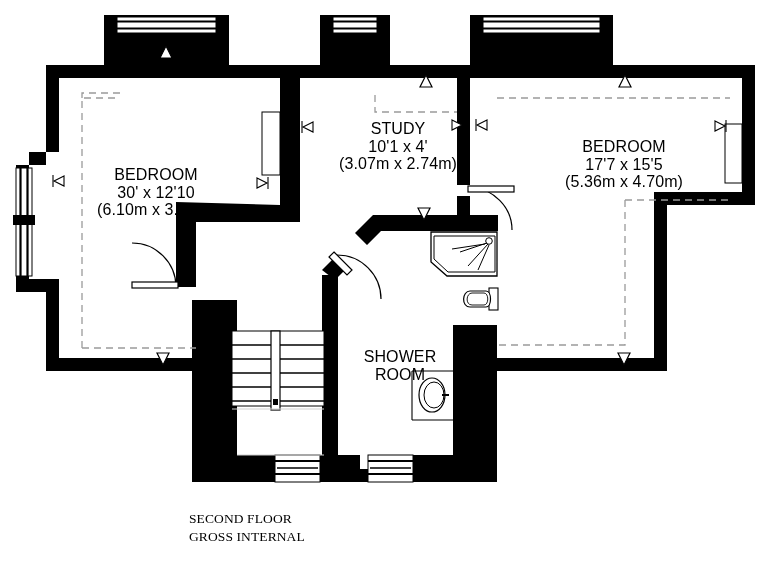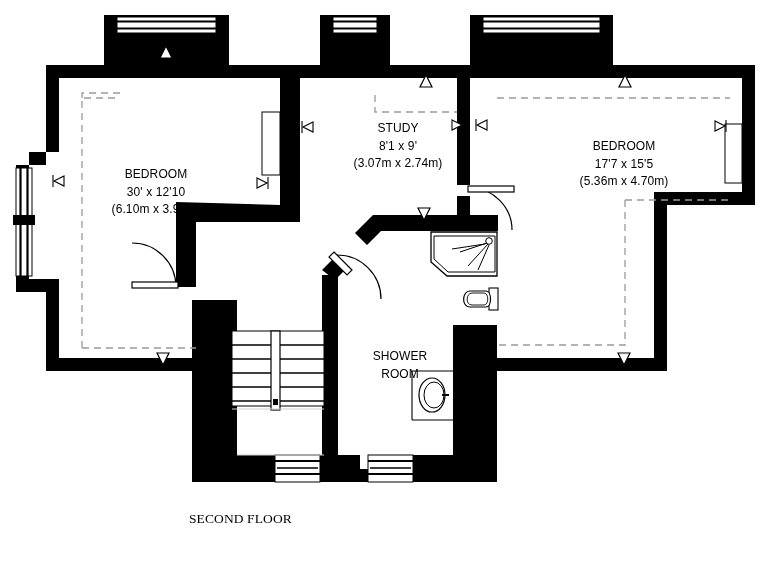--- a/index.html
+++ b/index.html
@@ -28,21 +28,21 @@
   .room-label,
   .footer-block {
     position: absolute;
     color: #000000;
     font-family: "Liberation Sans", sans-serif;
     white-space: nowrap;
     letter-spacing: 0.1px;
   }
   .room-label {
     text-align: center;
-    font-size: 12px;
+    font-size: 16px;
     line-height: 17.5px;
   }
   .room-label .rl-name { display: block; }
   .room-label .rl-imp  { display: block; }
   .room-label .rl-met  { display: block; }
 
   .footer-block {
     left: 189px;
     top: 510px;
     text-align: left;
@@ -270,32 +270,33 @@
   </svg>
 
   <div class="room-label lbl-bedroom1">
     <span class="rl-name">BEDROOM</span>
     <span class="rl-imp">30' x 12'10</span>
     <span class="rl-met">(6.10m x 3.91m)</span>
   </div>
 
   <div class="room-label lbl-study">
     <span class="rl-name">STUDY</span>
-    <span class="rl-imp">8'1 x 9'</span>
+    <span class="rl-imp">10'1 x 4'</span>
     <span class="rl-met">(3.07m x 2.74m)</span>
   </div>
 
   <div class="room-label lbl-bedroom2">
     <span class="rl-name">BEDROOM</span>
     <span class="rl-imp">17'7 x 15'5</span>
     <span class="rl-met">(5.36m x 4.70m)</span>
   </div>
 
   <div class="room-label" style="left:330px; top:322px; width:140px;margin-top:26px;">
     <span class="rl-name">SHOWER</span>
     <span class="rl-name">ROOM</span>
   </div>
 
   <div class="footer-block">
     <span>SECOND FLOOR</span>
+    <span>GROSS INTERNAL</span>
   </div>
 
 </div>
 
 </body></html>

